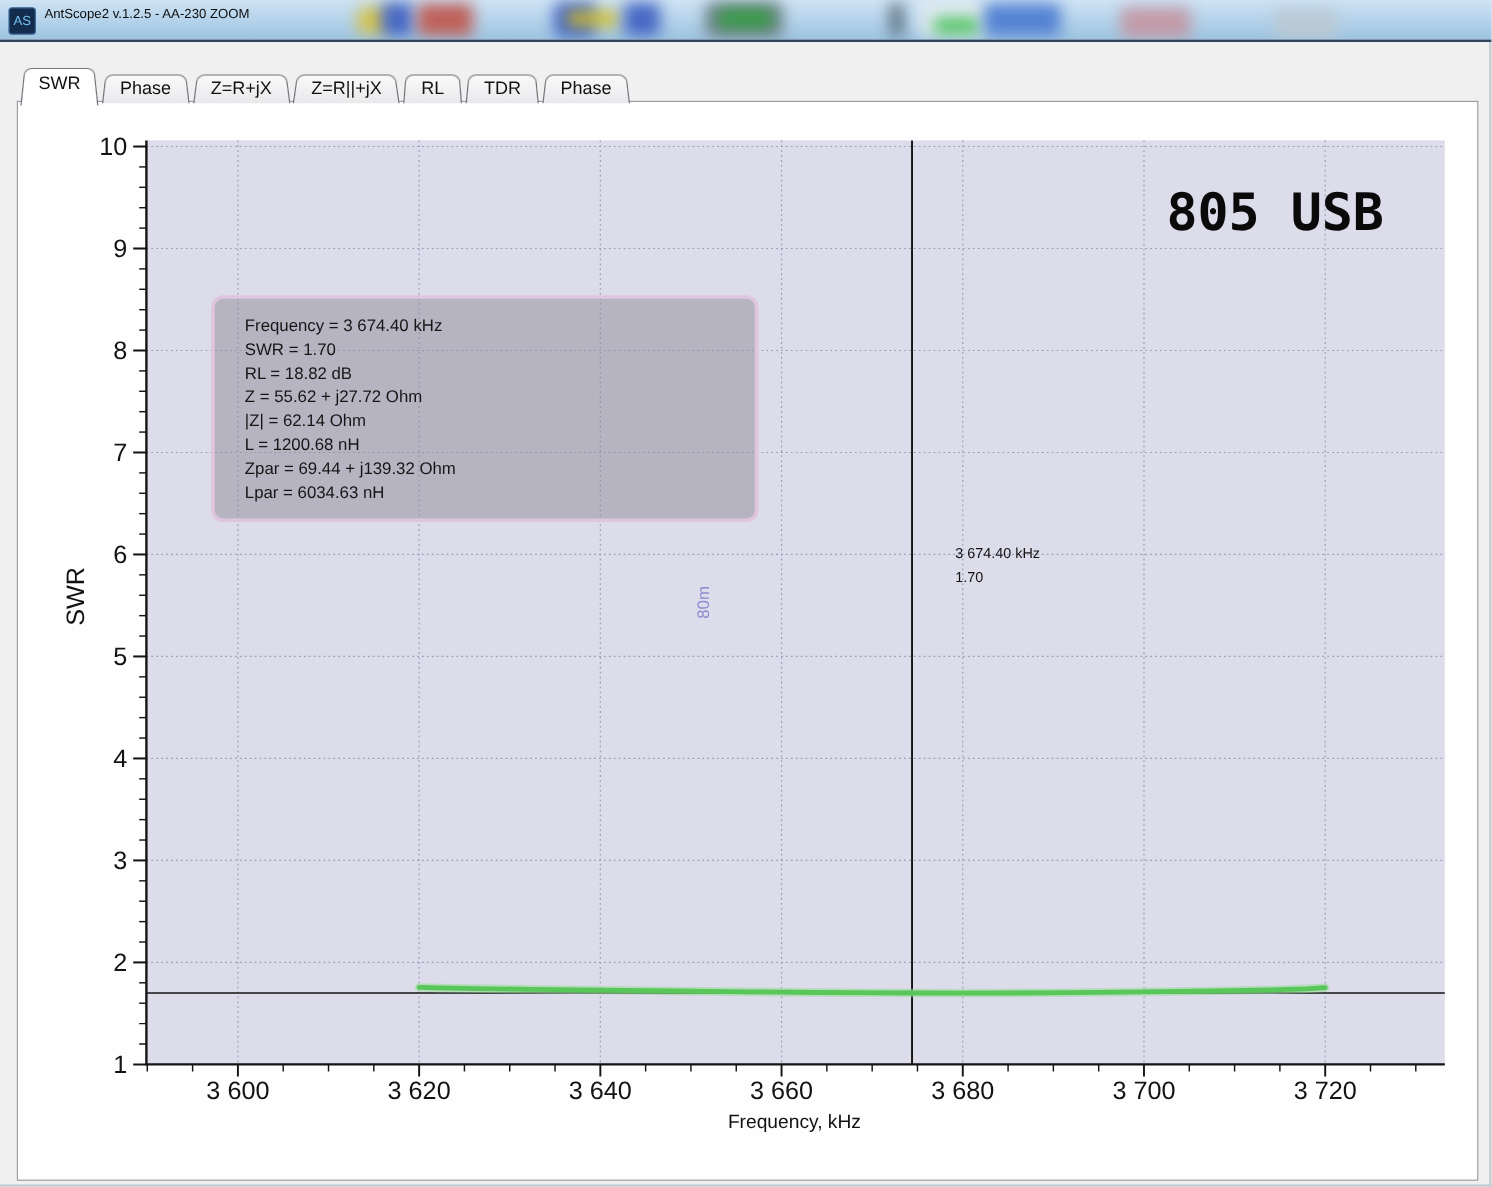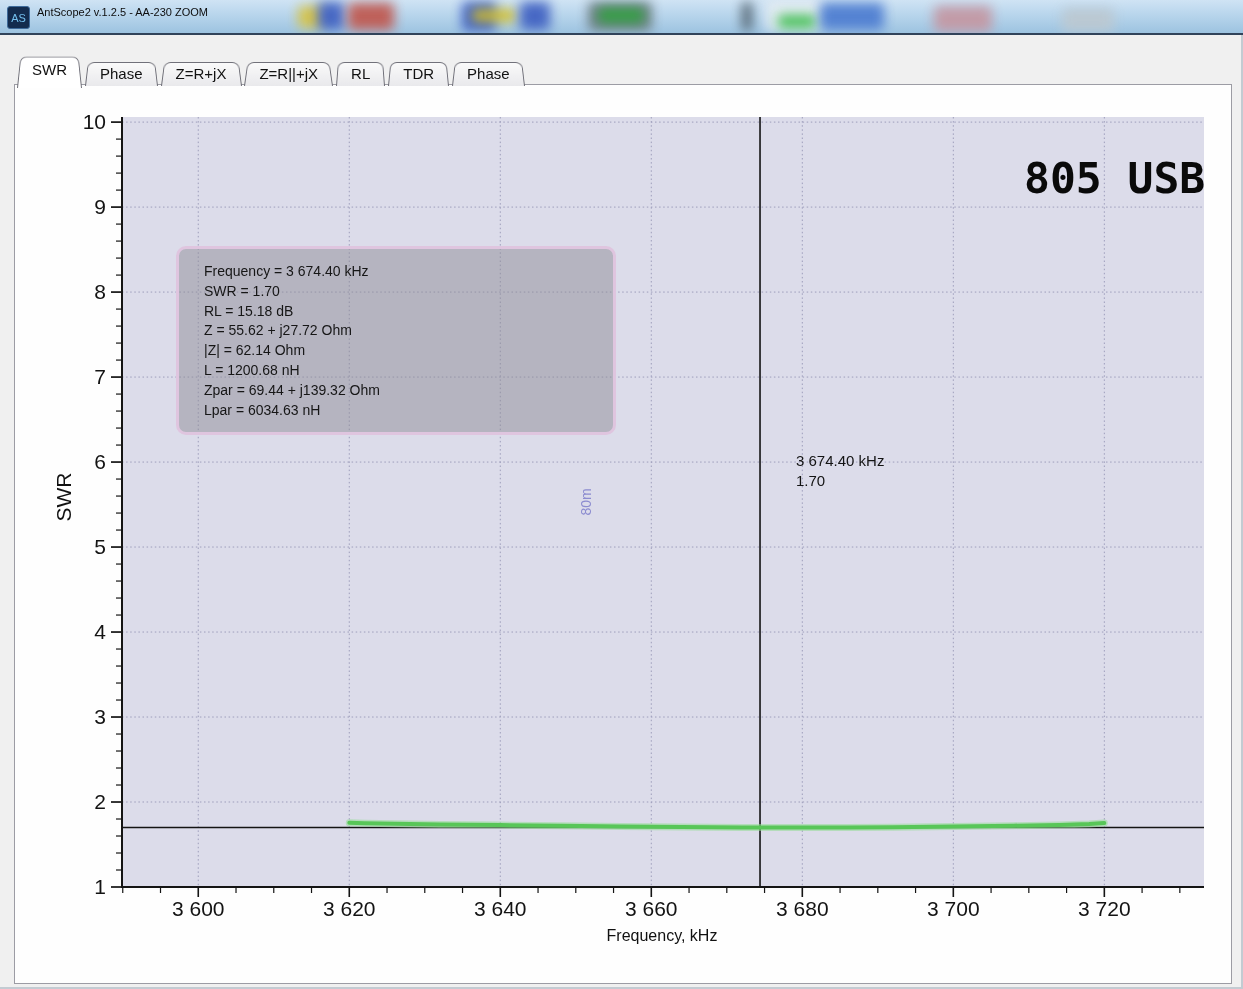--- a/index.html
+++ b/index.html
@@ -49,34 +49,34 @@
   }
   .tab span{position:relative;z-index:1;}
   .tab.active{height:32px;margin-bottom:-2px;padding-bottom:3px;}
   .tab.active::before{background:#fff;}
   
   #chart-svg{position:absolute;left:0;top:0;z-index:3;}
   .info-box{
     position:absolute;left:176px;top:246px;width:409px;z-index:4;
     border:3px solid #dfc5df;border-radius:10px;
     background:rgba(141,139,149,0.5);
-    padding:13px 0 12px 25px;
+    padding:13px 16px 12px 25px;
     font-size:14px;line-height:19.8px;color:#161616;white-space:nowrap;
   }
   .annotation{
-    position:absolute;left:1024px;top:153px;z-index:4;
+    position:absolute;left:972px;top:153px;z-index:4;
     font-family:"DejaVu Sans Mono",monospace;font-weight:bold;
     font-size:43px;color:#0a0a0a;white-space:nowrap;text-align:right;
   }
   .band-label{
     position:absolute;left:586px;top:502px;z-index:4;
     transform:translate(-50%,-50%) rotate(-90deg);
     color:#8c8cd0;font-size:14px;
   }
-  .cursor-label{position:absolute;left:796px;top:451px;z-index:4;font-size:15px;line-height:20px;color:#141414;}
+  .cursor-label{position:absolute;left:796px;top:451px;z-index:4;font-size:12px;line-height:20px;color:#141414;}
   .ylabel{
     position:absolute;left:64px;top:497px;z-index:4;
     transform:translate(-50%,-50%) rotate(-90deg);
     font-size:21px;color:#111;
   }
   .xlabel{position:absolute;left:662px;top:927px;z-index:4;transform:translateX(-50%);font-size:16px;color:#111;}
 </style>
 </head>
 <body>
 
@@ -250,19 +250,19 @@
 <div class="xlabel">Frequency, kHz</div>
 <div class="annotation">805 USB</div>
 <div class="band-label">80m</div>
 <div class="cursor-label">
   <div>3 674.40 kHz</div>
   <div>1.70</div>
 </div>
 <div class="info-box" id="info-box">
     <div>Frequency = 3 674.40 kHz</div>
     <div>SWR = 1.70</div>
-    <div>RL = 15.18 dB</div>
+    <div>RL = 18.82 dB</div>
     <div>Z = 55.62 + j27.72 Ohm</div>
     <div>|Z| = 62.14 Ohm</div>
     <div>L = 1200.68 nH</div>
     <div>Zpar = 69.44 + j139.32 Ohm</div>
     <div>Lpar = 6034.63 nH</div>
   </div>
 
 </body></html>

